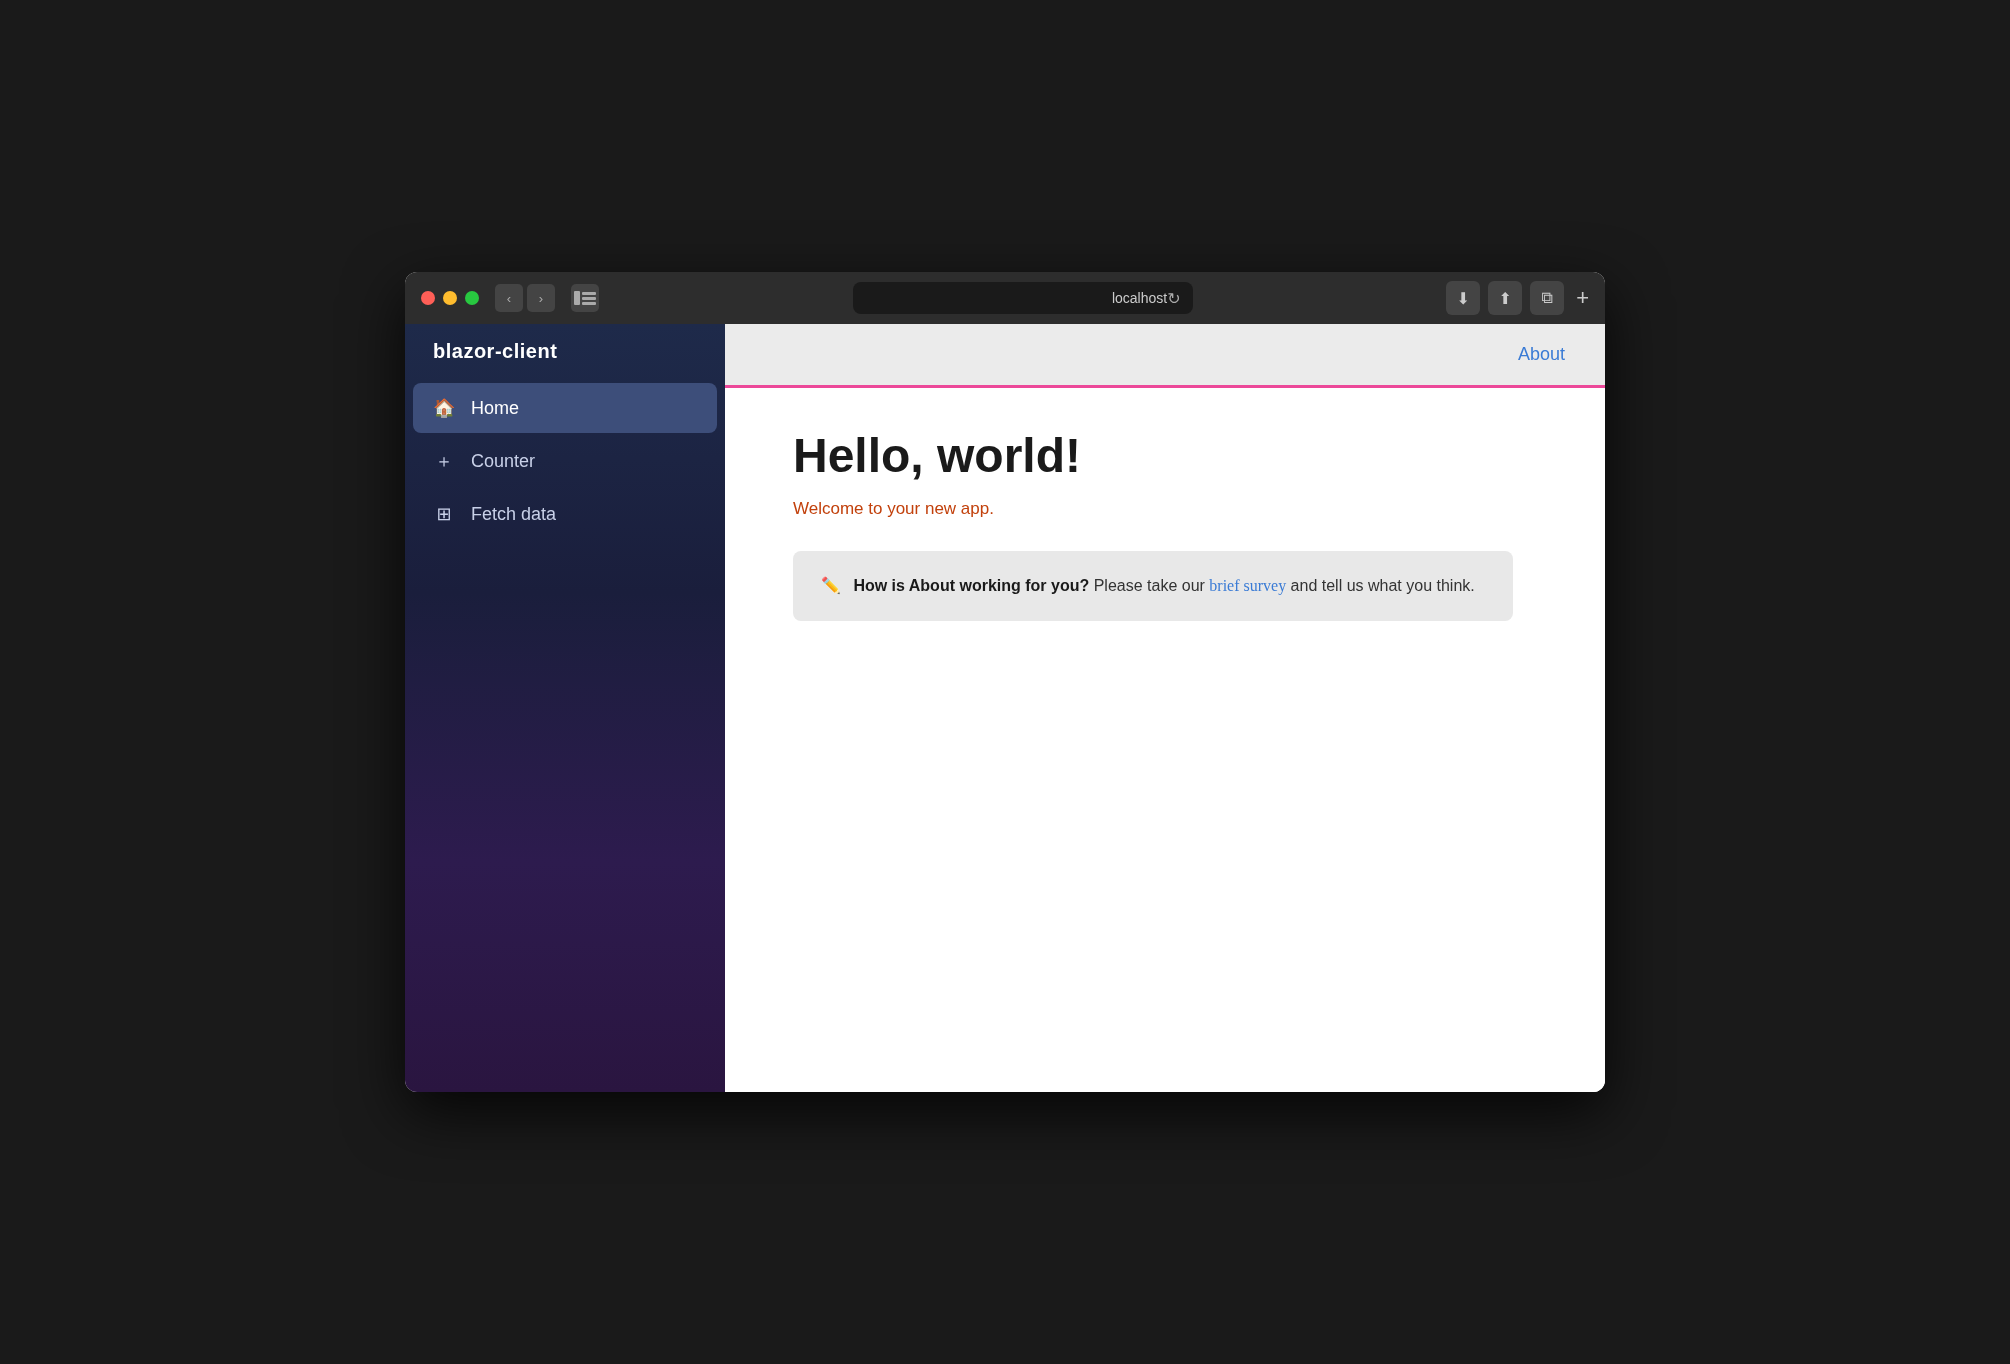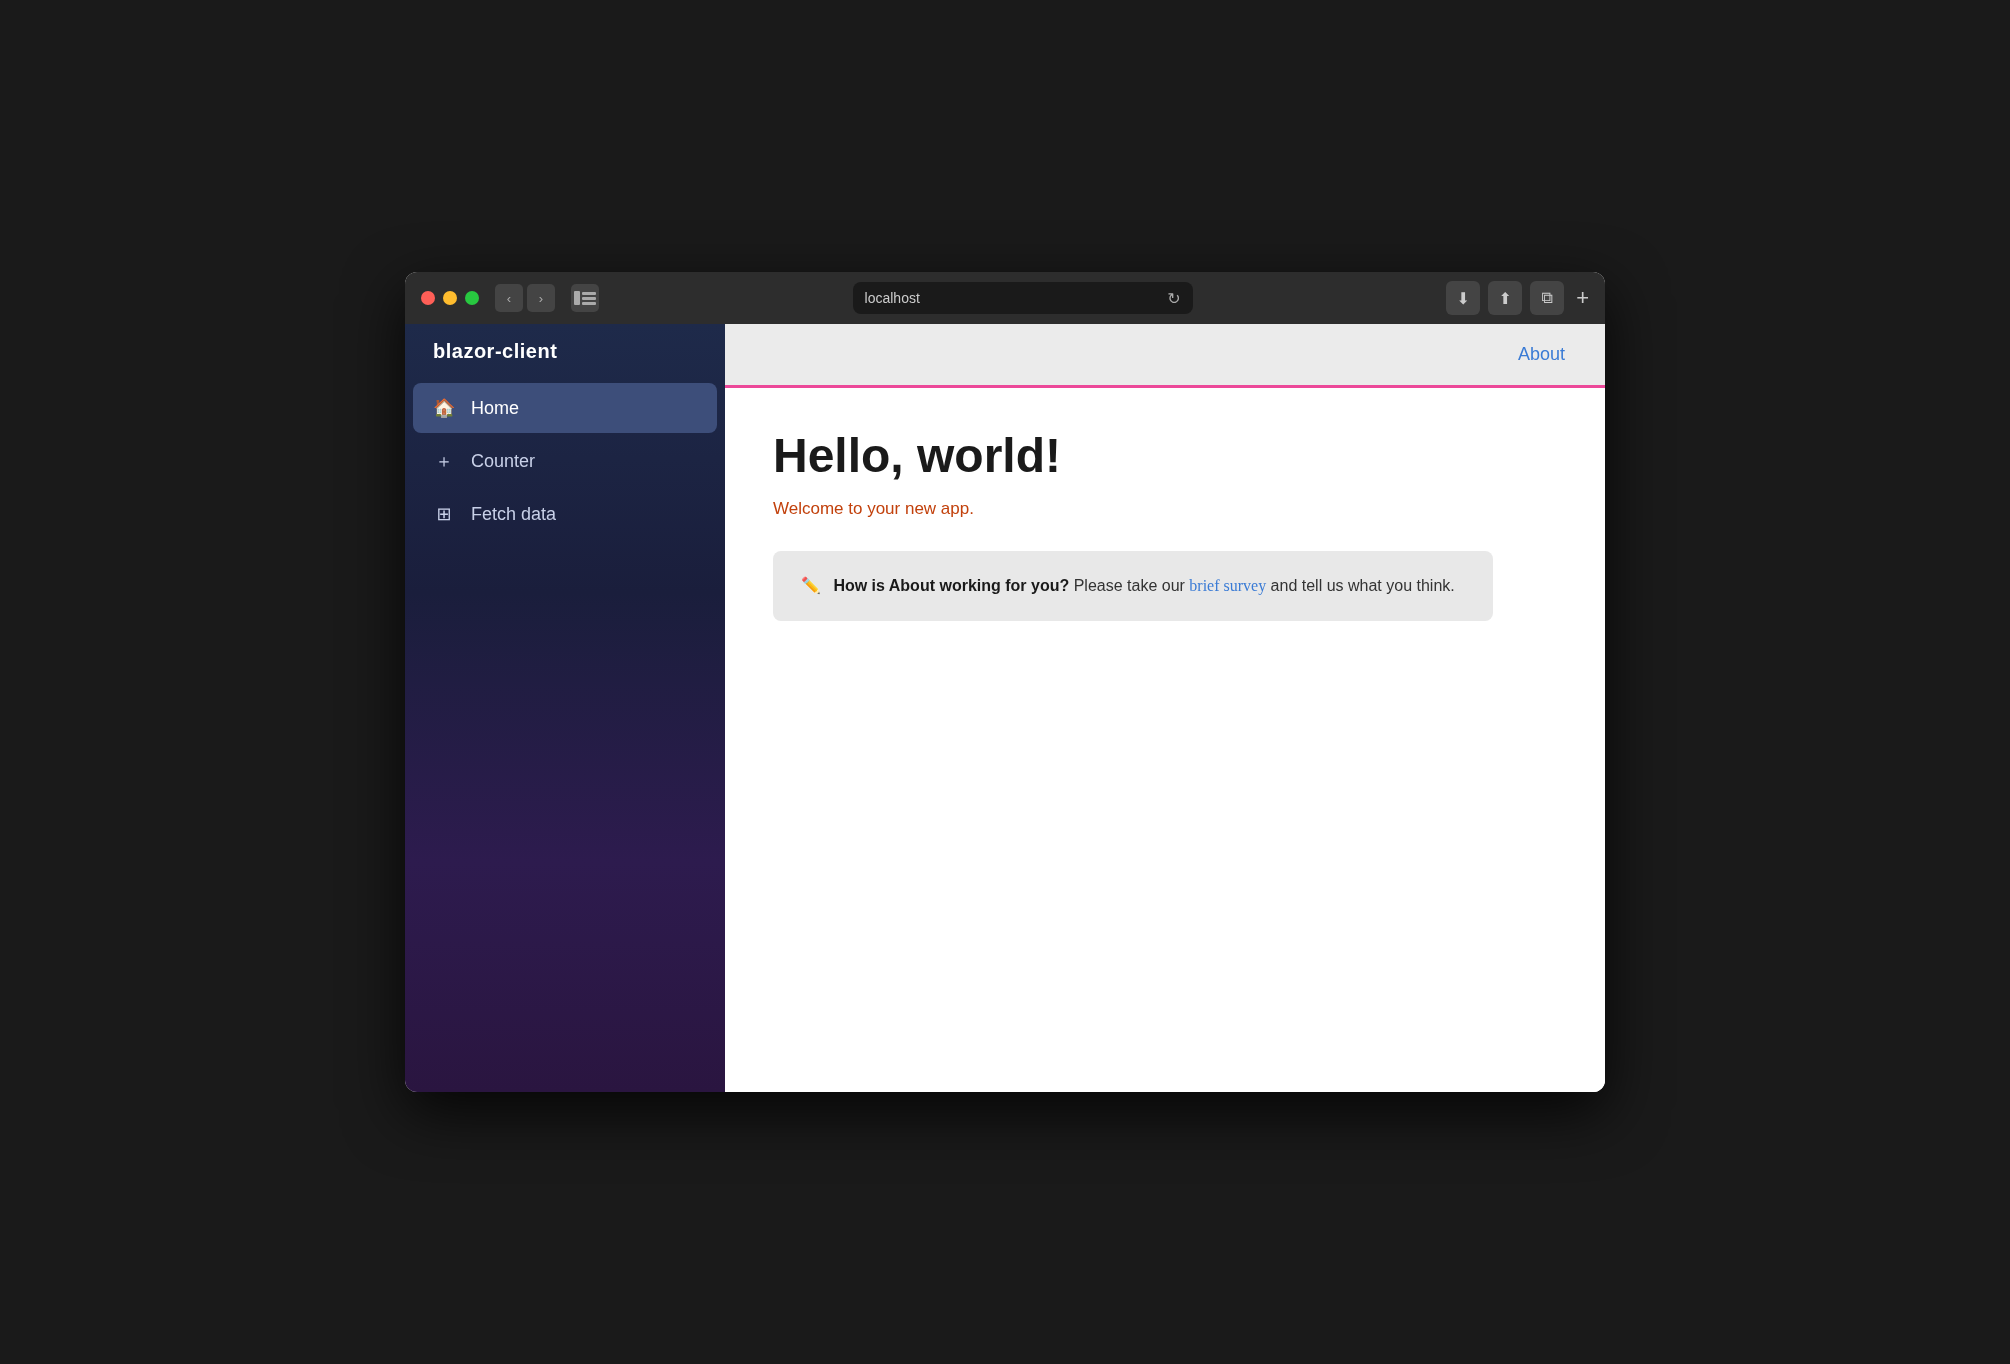--- a/index.html
+++ b/index.html
@@ -92,21 +92,21 @@
       justify-content: center;
     }
 
     .address-bar {
       background: #1a1a1a;
       border-radius: 8px;
       height: 32px;
       width: 340px;
       display: flex;
       align-items: center;
-      justify-content: space-between;
+      justify-content: flex-end;
       padding: 0 12px;
       color: #ccc;
       font-size: 14px;
     }
 
     .reload-btn {
       background: none;
       border: none;
       color: #aaa;
       cursor: pointer;
@@ -218,21 +218,21 @@
     .about-link {
       color: #3a7bd5;
       font-size: 18px;
       text-decoration: none;
       cursor: pointer;
     }
 
     .content-area {
       flex: 1;
       background: #ffffff;
-      padding: 40px 48px;
+      padding: 40px 68px;
       overflow-y: auto;
     }
 
     .page-heading {
       font-size: 48px;
       font-weight: 700;
       color: #1a1a1a;
       margin-bottom: 16px;
     }
 

